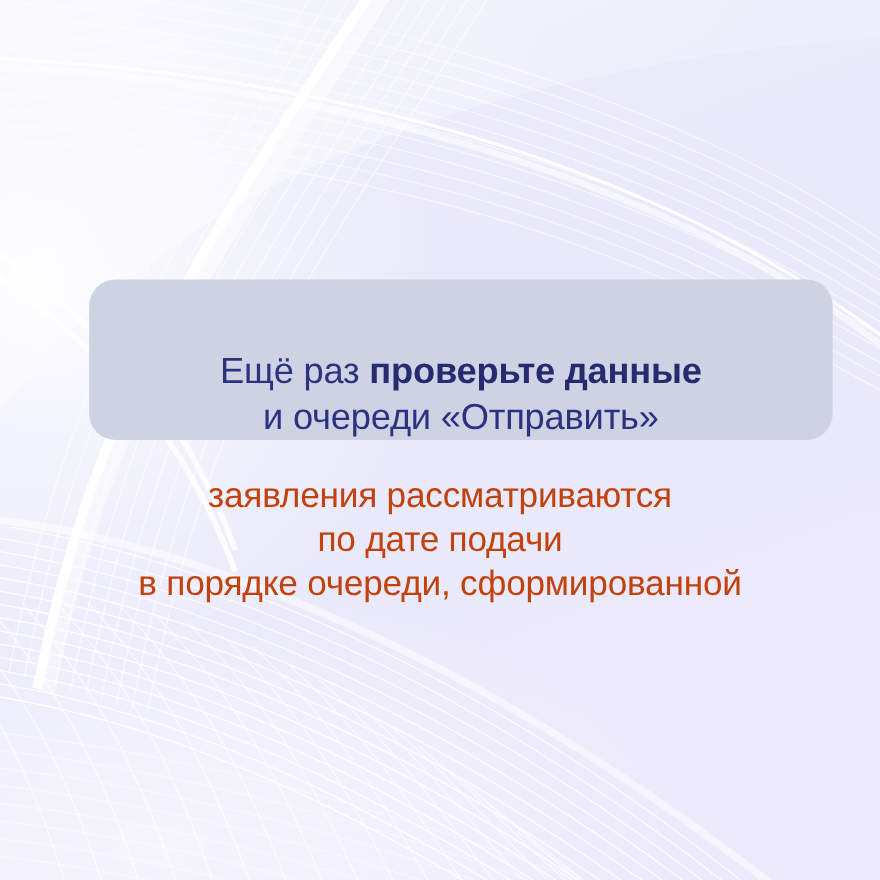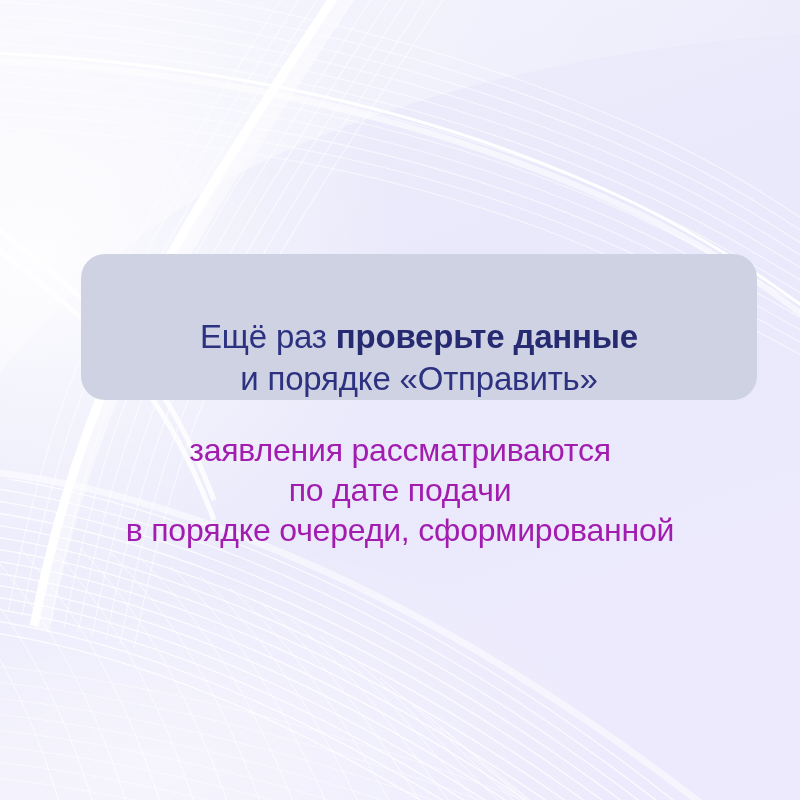--- a/index.html
+++ b/index.html
@@ -61,21 +61,21 @@
     left: 0;
     top: 430px;
     width: 800px;
     text-align: center;
     z-index: 5;
   }
   .para-line {
     font-size: 32px;
     line-height: 40px;
     font-weight: 400;
-    color: #a21caf;
+    color: #c2410c;
     letter-spacing: -0.2px;
     white-space: nowrap;
   }
 </style>
 </head>
 <body>
 
 <div id="canvas">
 
   <svg class="bg-layer" viewBox="0 0 800 800" preserveAspectRatio="none" aria-hidden="true">
@@ -224,21 +224,21 @@
 
     <g fill="none" stroke="#ffffff" stroke-width="7" opacity="0.5">
       <path d="M-30,470 C130,482 336,560 528,682 C616,738 694,796 754,846"></path>
     </g>
   </svg>
 
   <div class="callout">
     <div class="callout-line">
       <span class="rg">Ещё раз </span><span class="bd">проверьте данные</span>
     </div>
-    <div class="callout-line rg">и порядке «Отправить»</div>
+    <div class="callout-line rg">и очереди «Отправить»</div>
   </div>
 
   <div class="para">
     <div class="para-line">заявления рассматриваются</div>
     <div class="para-line">по дате подачи</div>
     <div class="para-line">в порядке очереди, сформированной</div>
   </div>
 
 </div>
 

